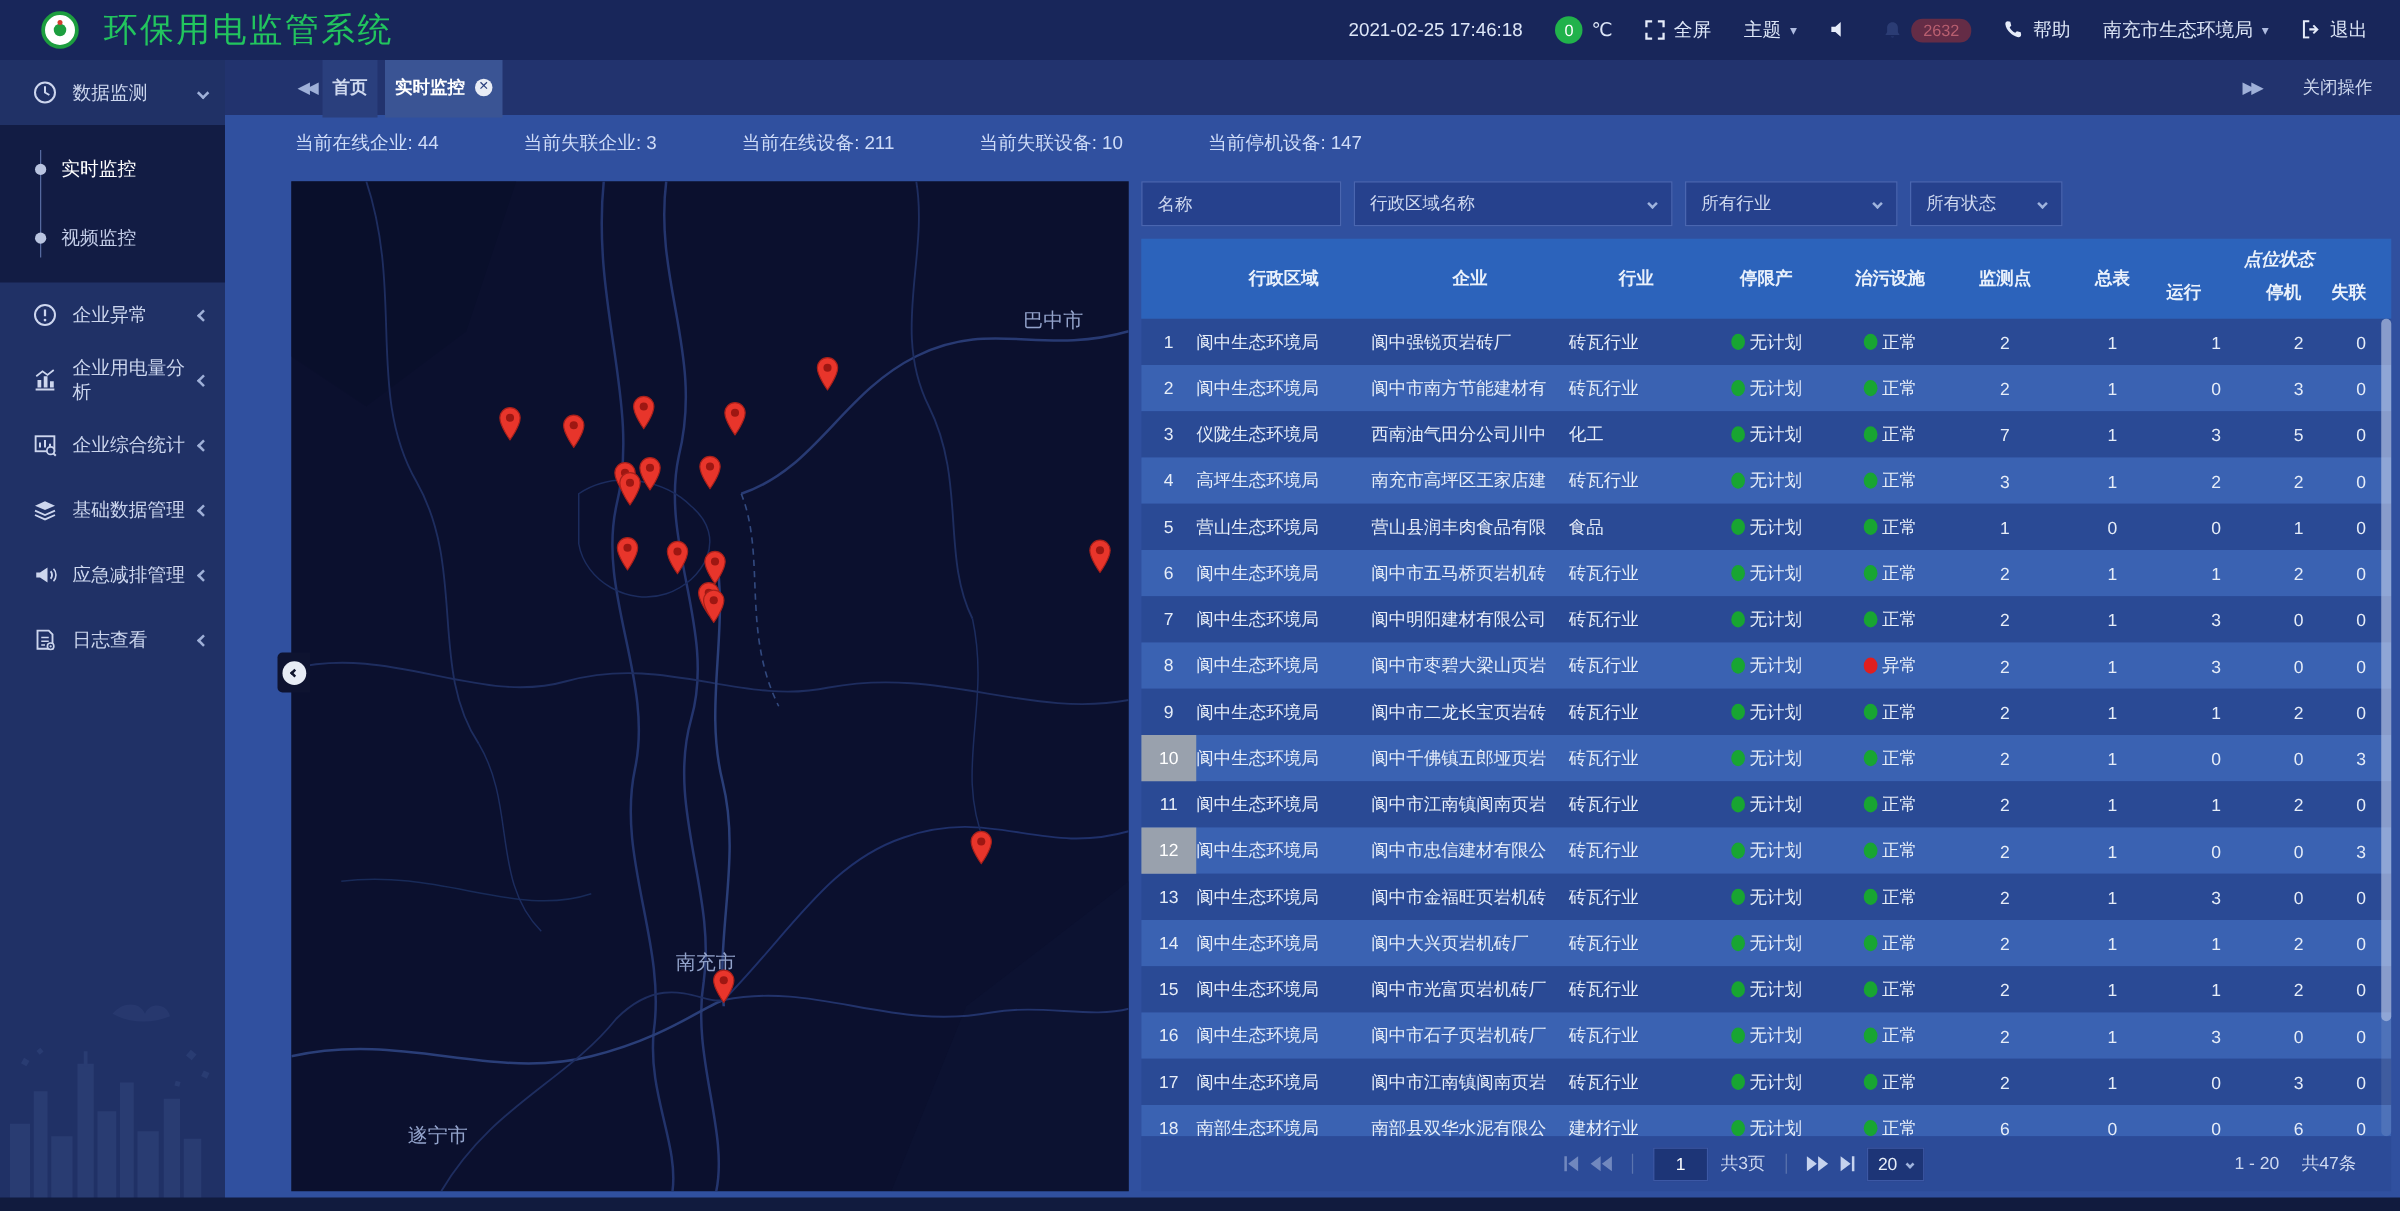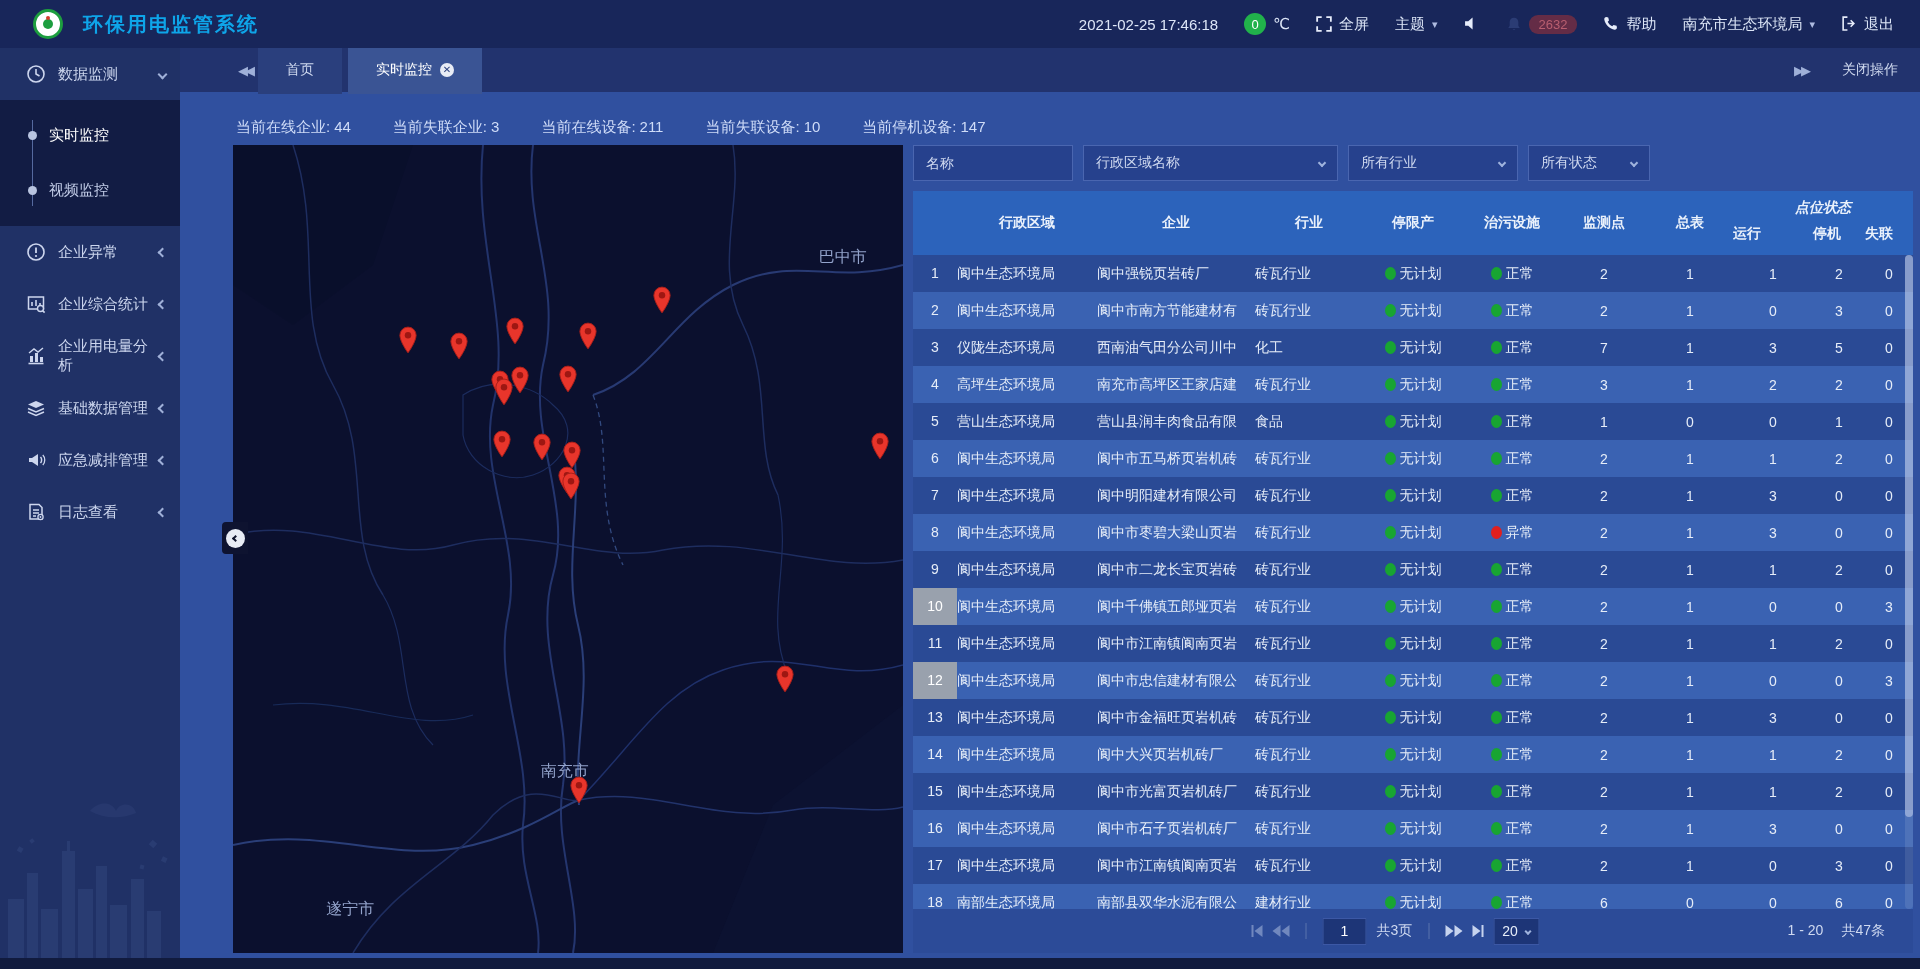--- a/index.html
+++ b/index.html
@@ -4,21 +4,21 @@
 <style>
   * { margin:0; padding:0; box-sizing:border-box; }
   html,body { width:1920px; height:969px; overflow:hidden; }
   body { font-family:"Liberation Sans","DejaVu Sans",sans-serif; background:#30509f; position:relative; color:#e8eef9; }
 
   
   .hdr { position:absolute; left:0; top:0; width:1920px; height:48px; background:#18265a; display:flex; align-items:center; z-index:30; }
   .logo { width:30px; height:30px; border-radius:50%; background:#fff; border:3px solid #1d9e3f; margin-left:33px; position:relative; }
   .logo i { position:absolute; left:7px; top:7px; width:10px; height:10px; border-radius:50%; background:#1d9e3f; }
   .logo b { position:absolute; left:10px; top:4px; width:4px; height:4px; border-radius:50%; background:#d23c2e; }
-  .app-title { font-size:20px; font-weight:bold; letter-spacing:2px; margin-left:20px; color:#0ea5e9; }
+  .app-title { font-size:27px; font-weight:normal; letter-spacing:2px; margin-left:20px; color:#22c55e; }
   .hdr-right { margin-left:auto; display:flex; align-items:center; gap:26px; padding-right:26px; font-size:15px; color:#dde6f7; }
   .hdr-item { display:flex; align-items:center; gap:7px; white-space:nowrap; }
   .temp-badge { width:22px; height:22px; border-radius:50%; background:#21b24b; color:#fff; font-size:13px; display:flex; align-items:center; justify-content:center; }
   .noti-badge { background:#642c46; color:#b95f70; font-size:13px; border-radius:9px; padding:2px 10px; }
   .caret { font-size:11px; color:#aebbe0; }
   .hicon { display:inline-flex; width:16px; height:16px; }
 
   
   .sidebar { position:absolute; left:0; top:48px; width:180px; height:921px; background:#203166; z-index:20; overflow:hidden; }
   .menu-item { height:52px; display:flex; align-items:center; padding:0 14px 0 26px; color:#ccd6ee; font-size:15px; cursor:pointer; }
@@ -34,28 +34,28 @@
   .chev-down { transform:rotate(-45deg); }
   .city-sil { position:absolute; left:0; bottom:8px; width:180px; height:180px; opacity:.55; }
   .collapse-handle { position:absolute; left:222px; top:522px; width:26px; height:32px; background:#0e1330; border-radius:4px 0 0 4px; z-index:25; display:flex; align-items:center; justify-content:center; cursor:pointer; }
   .collapse-handle .cball { width:19px; height:19px; border-radius:50%; background:#e8ecf5; display:flex; align-items:center; justify-content:center; }
   .collapse-handle .chev { width:5px; height:5px; color:#10152e; border-width:2px; }
 
   
   .tabbar { position:absolute; left:180px; top:48px; width:1740px; height:44px; background:#22336e; display:flex; align-items:center; z-index:10; }
   .tab-nav { color:#9fb0d8; font-size:13px; letter-spacing:-3px; margin-left:58px; cursor:pointer; }
   .tab-nav.right { margin-left:auto; margin-right:8px; }
-  .tab { height:48px; margin-left:6px; padding:0 28px; display:flex; align-items:center; gap:8px; font-size:14px; background:#2a3f7d; color:#cfd9ef; cursor:pointer; }
+  .tab { height:48px; margin-left:6px; padding:0 8px; display:flex; align-items:center; gap:8px; font-size:14px; background:#2a3f7d; color:#cfd9ef; cursor:pointer;font-weight:bold; }
   .tab.active { background:#3a5494; color:#fff; }
   .tab-close { width:14px; height:14px; border-radius:50%; background:#e8ecf5; color:#2a3f7d; font-size:10px; line-height:14px; text-align:center; }
   .close-ops { font-size:14px; color:#cfd9ef; margin-right:22px; margin-left:26px; cursor:pointer; }
 
   
   .content { position:absolute; left:180px; top:92px; width:1740px; height:866px; background:#30509f; }
-  .stats { position:absolute; left:56px; top:26px; display:flex; gap:42px; font-size:15px; color:#cfdcf8; }
+  .stats { position:absolute; left:56px; top:13px; display:flex; gap:68px; font-size:15px; color:#cfdcf8; }
   .stat b { font-weight:normal; margin-left:4px; }
 
   
   .map { position:absolute; left:53px; top:53px; width:670px; height:808px; background:#0b102e; overflow:hidden; }
   .map svg.roads { position:absolute; left:0; top:0; }
   .city-label { position:absolute; color:#93a3cb; font-size:16px; transform:translate(-50%,-50%); white-space:nowrap; }
   .pin { position:absolute; transform:translate(-50%,-100%); cursor:pointer; }
 
   
   .panel { position:absolute; left:733px; top:53px; width:1000px; height:808px; display:flex; flex-direction:column; }
@@ -199,40 +199,40 @@
             <path d="M10 5.5v5.5" stroke="#cdd6ee" stroke-width="1.8"></path>
             <circle cx="10" cy="14" r="1.1" fill="#cdd6ee"></circle>
           </svg>
         </span>
         <span>企业异常</span>
         <span class="chev chev-left"></span>
       </div>
       <div class="menu-item">
         <span class="micon">
           <svg viewBox="0 0 20 20" width="20" height="20">
-            <rect x="2.5" y="3" width="15" height="12" stroke="#cdd6ee" fill="none" stroke-width="1.5"></rect>
-            <path d="M6 12V8M10 12V6M14 12v-3" stroke="#cdd6ee" stroke-width="1.6"></path>
-            <circle cx="14.5" cy="14.5" r="3" stroke="#cdd6ee" fill="#203166" stroke-width="1.4"></circle>
-            <path d="M16.6 16.6l2 2" stroke="#cdd6ee" stroke-width="1.6"></path>
-          </svg>
-        </span>
-        <span>企业综合统计</span>
-        <span class="chev chev-left"></span>
-      </div>
-      <div class="menu-item">
-        <span class="micon">
-          <svg viewBox="0 0 20 20" width="20" height="20">
             <path d="M2.5 17.5h15" stroke="#cdd6ee" stroke-width="1.6"></path>
             <rect x="4" y="10" width="3" height="6" fill="#cdd6ee"></rect>
             <rect x="9" y="7" width="3" height="9" fill="#cdd6ee"></rect>
             <rect x="14" y="11" width="3" height="5" fill="#cdd6ee"></rect>
             <path d="M3 7l5-4 4 3 5-4" stroke="#cdd6ee" fill="none" stroke-width="1.4"></path>
           </svg>
         </span>
         <span>企业用电量分析</span>
+        <span class="chev chev-left"></span>
+      </div>
+      <div class="menu-item">
+        <span class="micon">
+          <svg viewBox="0 0 20 20" width="20" height="20">
+            <rect x="2.5" y="3" width="15" height="12" stroke="#cdd6ee" fill="none" stroke-width="1.5"></rect>
+            <path d="M6 12V8M10 12V6M14 12v-3" stroke="#cdd6ee" stroke-width="1.6"></path>
+            <circle cx="14.5" cy="14.5" r="3" stroke="#cdd6ee" fill="#203166" stroke-width="1.4"></circle>
+            <path d="M16.6 16.6l2 2" stroke="#cdd6ee" stroke-width="1.6"></path>
+          </svg>
+        </span>
+        <span>企业综合统计</span>
         <span class="chev chev-left"></span>
       </div>
       <div class="menu-item">
         <span class="micon">
           <svg viewBox="0 0 20 20" width="20" height="20">
             <path d="M10 3l8 3.5-8 3.5-8-3.5z" fill="#cdd6ee"></path>
             <path d="M2 10.5l8 3.5 8-3.5M2 14l8 3.5 8-3.5" stroke="#cdd6ee" fill="none" stroke-width="1.5"></path>
           </svg>
         </span>
         <span>基础数据管理</span>

